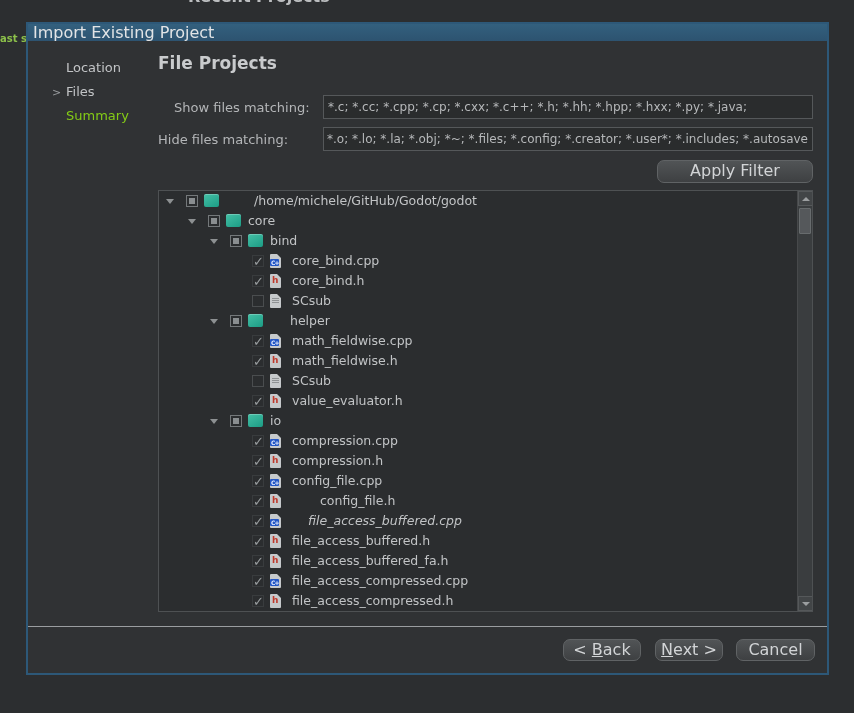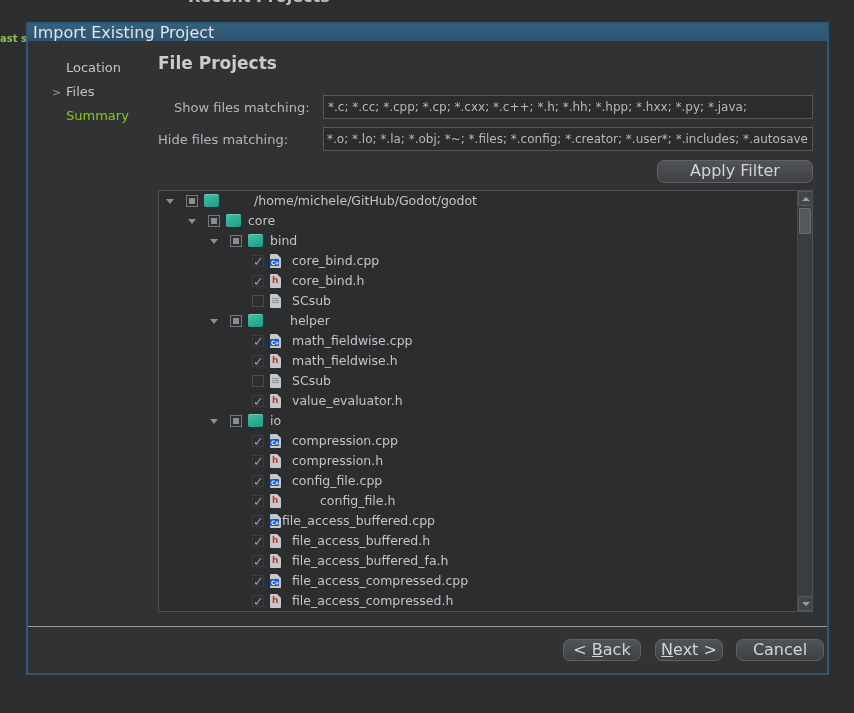--- a/index.html
+++ b/index.html
@@ -194,21 +194,21 @@
               <span class="tlabel" style="left: 133px;">config_file.cpp</span>
             </div>
             <div class="tree-row">
               <span class="checkbox checked" style="left: 93px;">✓</span>
               <span class="ficon h" style="left: 111px;"></span>
               <span class="tlabel" style="left: 133px; margin-left: 28px;">config_file.h</span>
             </div>
             <div class="tree-row">
               <span class="checkbox checked" style="left: 93px;">✓</span>
               <span class="ficon cpp" style="left: 111px;"></span>
-              <span class="tlabel" style="left: 123px;">file_access_buffered.cpp</span>
+              <span class="tlabel" style="left: 149px; font-style: italic;">file_access_buffered.cpp</span>
             </div>
             <div class="tree-row">
               <span class="checkbox checked" style="left: 93px;">✓</span>
               <span class="ficon h" style="left: 111px;"></span>
               <span class="tlabel" style="left: 133px;">file_access_buffered.h</span>
             </div>
             <div class="tree-row">
               <span class="checkbox checked" style="left: 93px;">✓</span>
               <span class="ficon h" style="left: 111px;"></span>
               <span class="tlabel" style="left: 133px;">file_access_buffered_fa.h</span>
@@ -236,17 +236,17 @@
       </div>
 
       <div id="separator"></div>
 
       <div class="btn" style="left:535px; top:598px; width:78px; height:22px;">
         <span>&lt; </span><span class="u">B</span><span>ack</span>
       </div>
       <div class="btn" style="left:627px; top:598px; width:68px; height:22px;">
         <span class="u">N</span><span>ext &gt;</span>
       </div>
-      <div class="btn" style="left:708px; top:598px; width:88px; height:22px;">Cancel</div>
+      <div class="btn" style="left:708px; top:598px; width:79px; height:22px;">Cancel</div>
 
     </div>
   </div>
 </div>
 
 </body></html>

